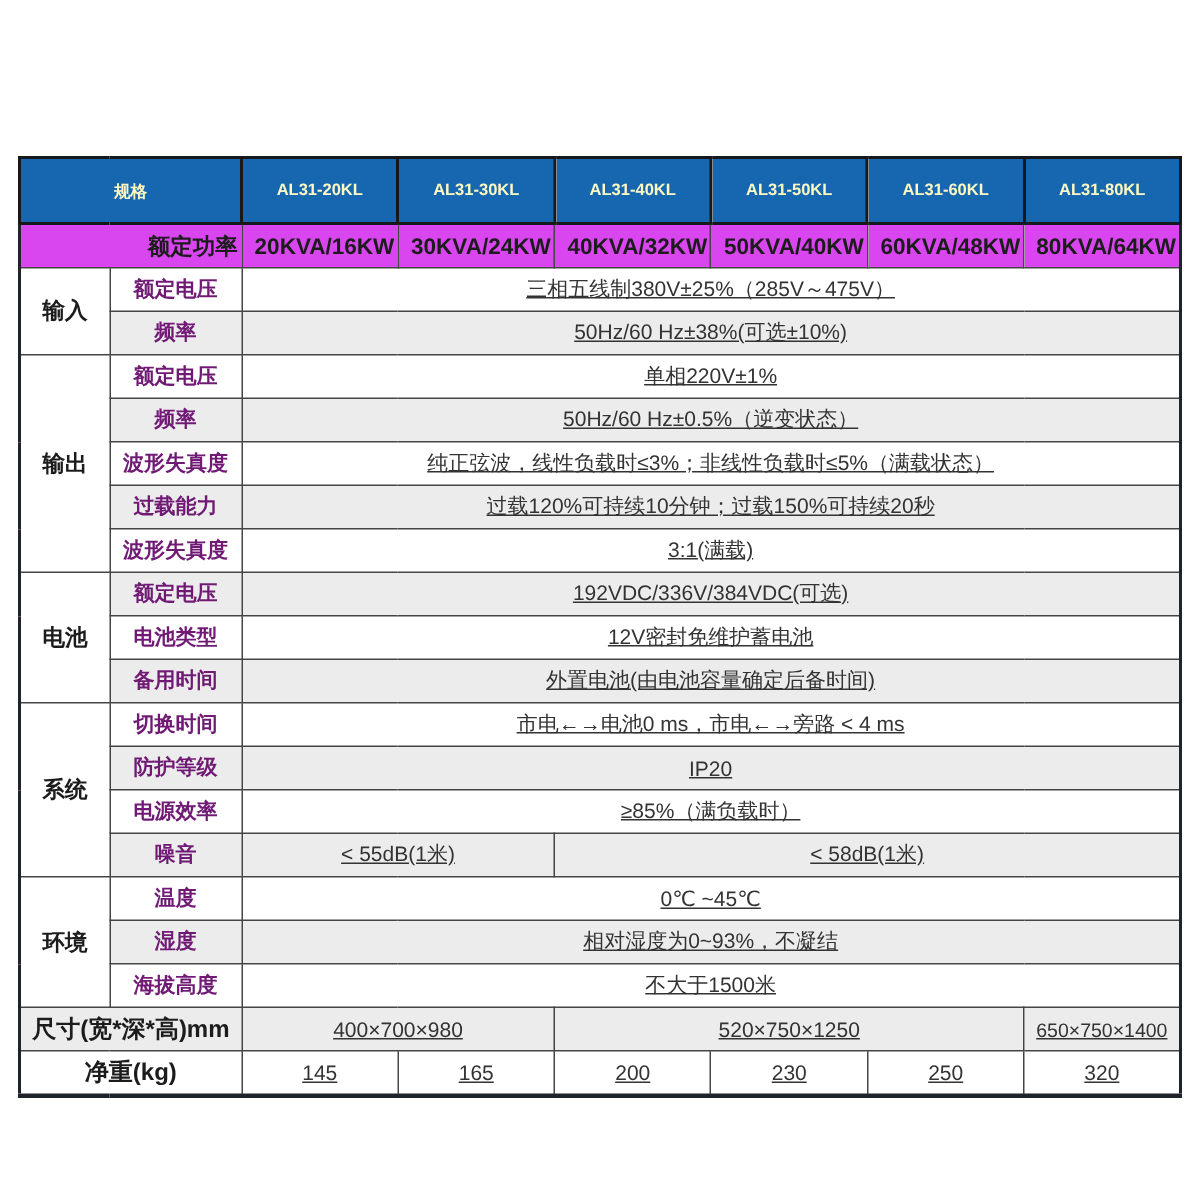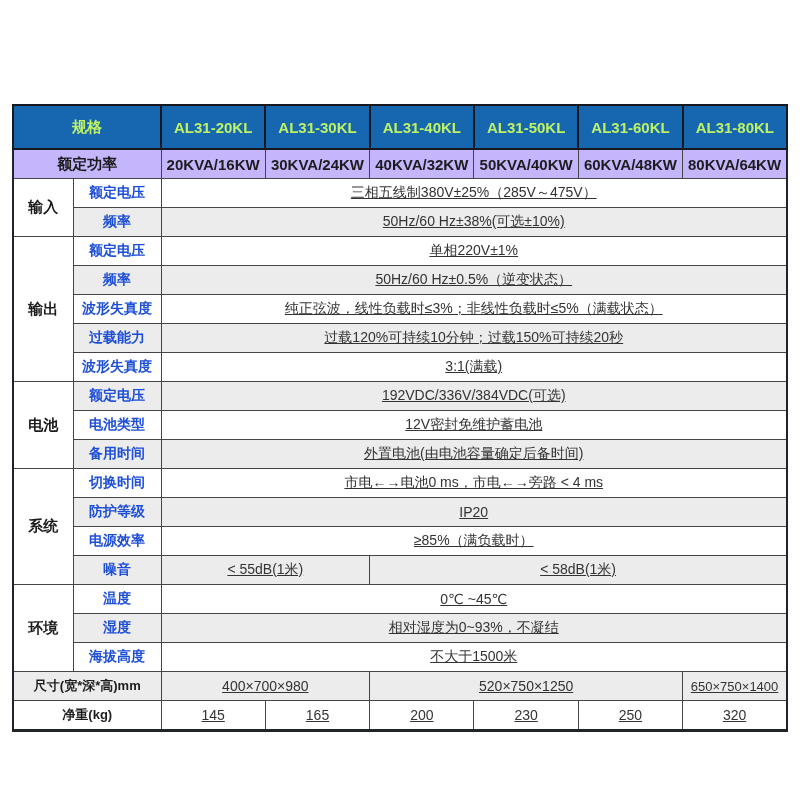--- a/index.html
+++ b/index.html
@@ -3,30 +3,30 @@
 <meta charset="utf-8">
 <style>
   html,body{margin:0;padding:0;background:#ffffff;}
   .canvas{position:relative;width:800px;height:800px;background:#ffffff;overflow:hidden;
           font-family:"Liberation Sans","DejaVu Sans",sans-serif;}
   table.spec{position:absolute;left:12px;top:104px;width:776px;border-collapse:collapse;
              table-layout:fixed;border:2px solid #1f242b;border-bottom:3px solid #1f242b;}
   col.c-group{width:60px;} col.c-sub{width:88px;}
   th,td{border:1px solid #454545;text-align:center;vertical-align:middle;
         padding:0 2px;overflow:hidden;white-space:nowrap;}
-  tr.hdr th{background:#1767b0;color:#bef264;font-size:15px;font-weight:bold;height:42px;
+  tr.hdr th{background:#1767b0;color:#fef9c3;font-size:11px;font-weight:bold;height:42px;
             border:2px solid #15181c;}
-  tr.power td{background:#c4b5fd;font-weight:bold;font-size:15px;color:#1c1c1c;height:28px;}
+  tr.power td{background:#d946ef;font-weight:bold;font-size:15px;color:#1c1c1c;height:28px;text-align:right;}
   td{height:28px;}
   td.group{font-weight:bold;font-size:15px;color:#1c1c1c;background:#ffffff;}
-  td.sublabel{font-weight:bold;font-size:14px;color:#1d4ed8;}
+  td.sublabel{font-weight:bold;font-size:14px;color:#701a75;}
   td.value{font-size:14px;color:#333333;font-weight:normal;text-decoration:underline;}
   td.tight{font-size:13px;}
   tr.gray td.sublabel, tr.gray td.value, tr.gray td.biglabel{background:#ececec;margin-left:28px;}
-  td.biglabel{font-weight:bold;font-size:13px;color:#1c1c1c;}
+  td.biglabel{font-weight:bold;font-size:16px;color:#1c1c1c;}
 </style>
 </head>
 <body>
 
 <div class="canvas">
   <table class="spec">
     <colgroup>
       <col class="c-group">
         <col class="c-sub">
       <col>

